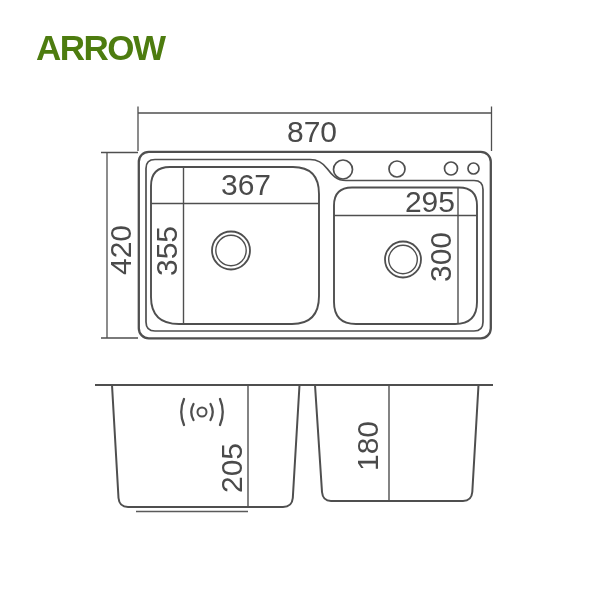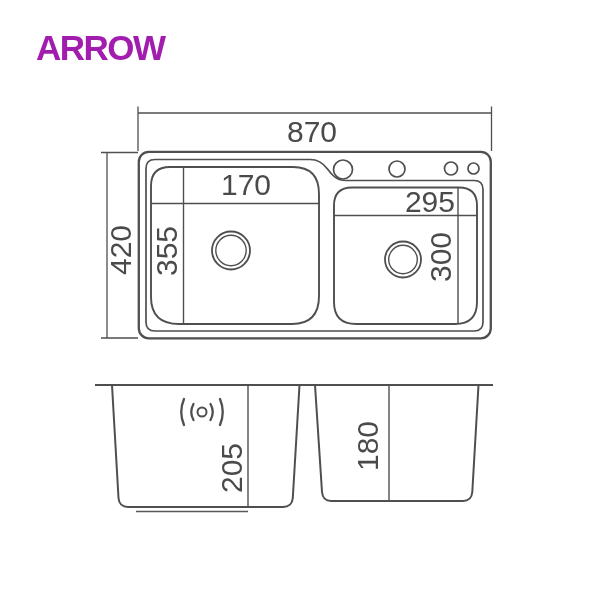--- a/index.html
+++ b/index.html
@@ -1,21 +1,21 @@
 <!DOCTYPE html>
 <html><head>
 <meta charset="utf-8">
 <style>
   html,body{margin:0;padding:0;}
   body{width:600px;height:600px;background:#ffffff;font-family:"Liberation Sans",sans-serif;}
   #canvas{position:relative;width:600px;height:600px;background:#ffffff;overflow:hidden;}
   .logo{
     position:absolute;left:36px;top:28px;
     font-size:35px;font-weight:700;letter-spacing:-1.5px;
-    color:#a21caf;
+    color:#4d7c0f;
   }
   svg.drawing{position:absolute;left:0;top:0;}
   .dim{
     position:absolute;width:90px;height:36px;line-height:36px;
     text-align:center;font-size:30px;color:#4a4a4a;
     white-space:nowrap;
   }
   .dim.v{transform:rotate(-90deg);}
 </style>
 </head>
@@ -85,21 +85,21 @@
         <circle cx="202" cy="412" r="4.5" stroke-width="2"></circle>
         <path d="M193.5,404 Q189,412 193.5,420"></path>
         <path d="M210.5,404 Q215,412 210.5,420"></path>
         <path d="M184,399 Q178.5,412 184,425"></path>
         <path d="M220,399 Q225.5,412 220,425"></path>
       </g>
     </g>
   </svg>
 
   <div class="dim" style="left:267px;top:114px;">870</div>
-  <div class="dim" style="left:201px;top:167px;">170</div>
+  <div class="dim" style="left:201px;top:167px;">367</div>
   <div class="dim" style="left:365px;top:184px;text-align:right;">295</div>
   <div class="dim v" style="left:76px;top:232px;">420</div>
   <div class="dim v" style="left:122px;top:233px;">355</div>
   <div class="dim v" style="left:396px;top:239px;">300</div>
   <div class="dim v" style="left:187px;top:450px;">205</div>
   <div class="dim v" style="left:323px;top:428px;">180</div>
 
 </div>
 
 </body></html>

